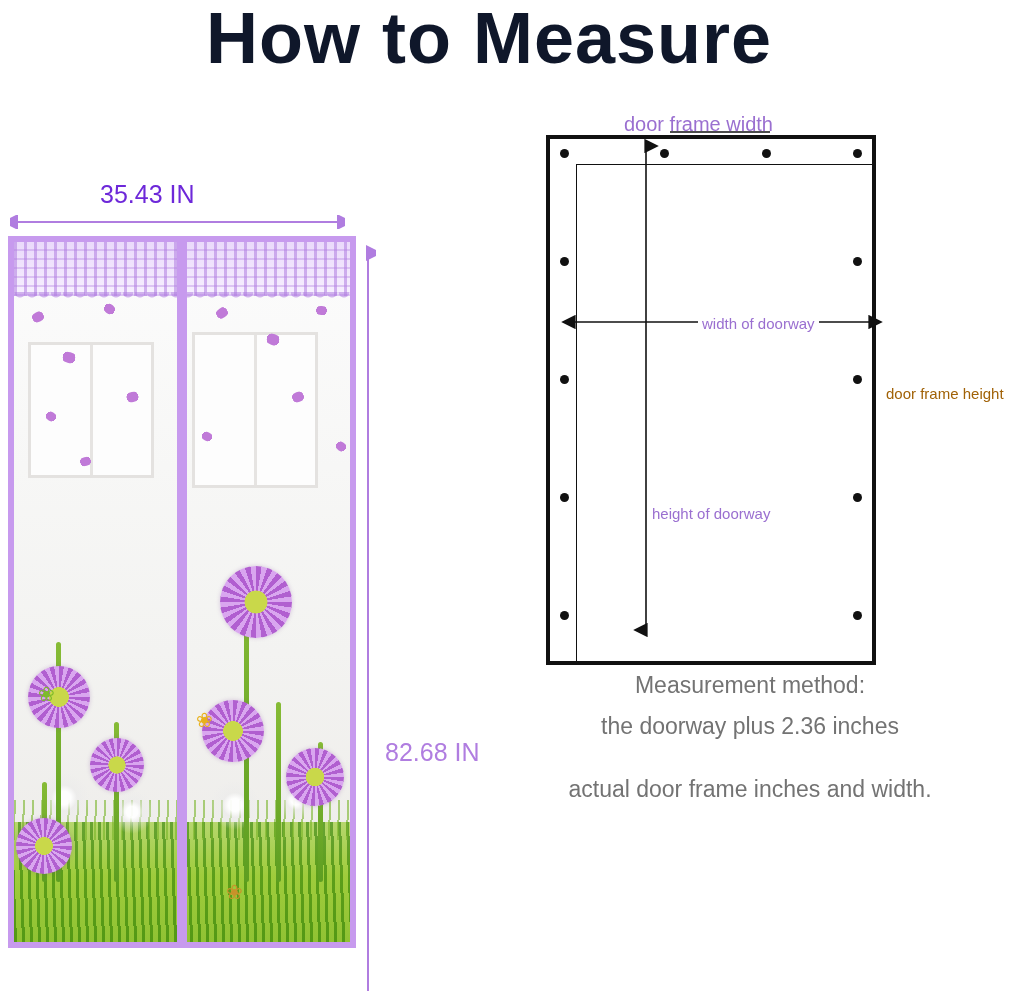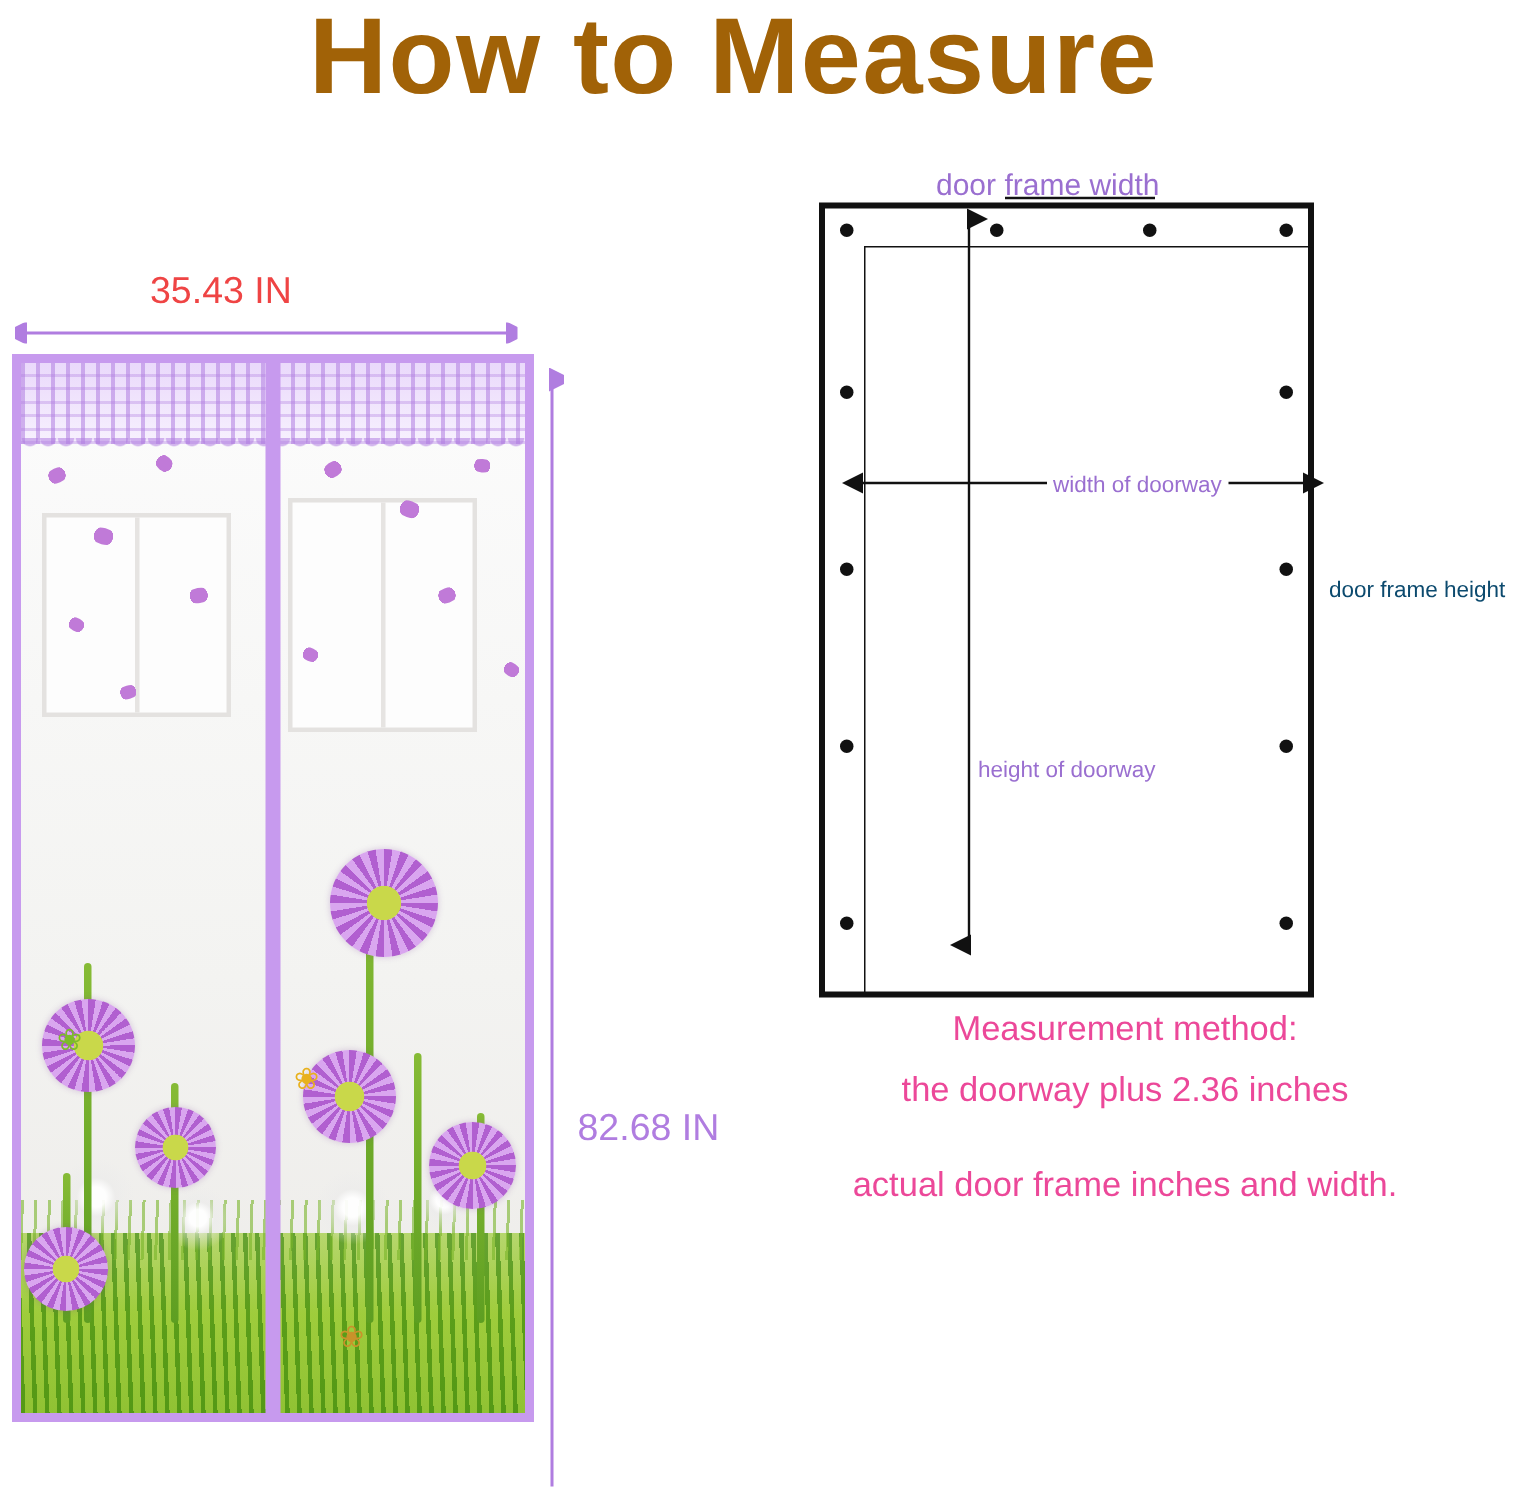--- a/index.html
+++ b/index.html
@@ -17,41 +17,41 @@
 
   
   .title {
     position: absolute;
     top: 2px;
     left: 0;
     width: 978px;
     text-align: center;
     font-size: 72px;
     font-weight: bold;
-    color: #a16207;
+    color: #0f172a;
     letter-spacing: 1px;
     line-height: 1.0;
   }
 
   
   .left-panel {
     position: absolute;
     left: 0;
     top: 160px;
     width: 420px;
     height: 810px;
   }
 
   
   .width-label {
     position: absolute;
     left: 100px;
     top: 20px;
     font-size: 25px;
-    color: #ef4444;
+    color: #6d28d9;
     font-weight: normal;
   }
   .width-arrow {
     position: absolute;
     left: 10px;
     top: 55px;
     width: 335px;
     height: 14px;
   }
   .height-label {
@@ -226,21 +226,21 @@
     left: 104px;
     top: 3px;
     font-size: 20px;
     color: #9a6fd0;
   }
   .label-right {
     position: absolute;
     left: 366px;
     top: 275px;
     font-size: 15px;
-    color: #0c4a6e;
+    color: #a16207;
     white-space: nowrap;
   }
   .label-width {
     position: absolute;
     left: 178px;
     top: 205px;
     font-size: 15px;
     color: #9a6fd0;
     background: #fff;
     padding: 0 4px;
@@ -262,21 +262,21 @@
     pointer-events: none;
   }
 
   
   .caption {
     position: absolute;
     left: 500px;
     top: 665px;
     width: 500px;
     text-align: center;
-    color: #ec4899;
+    color: #737373;
     font-size: 23px;
     line-height: 41px;
   }
   .caption .gap { display:block; height: 22px; }
 </style>
 </head>
 <body>
 
 <div class="title">How to Measure</div>
 

